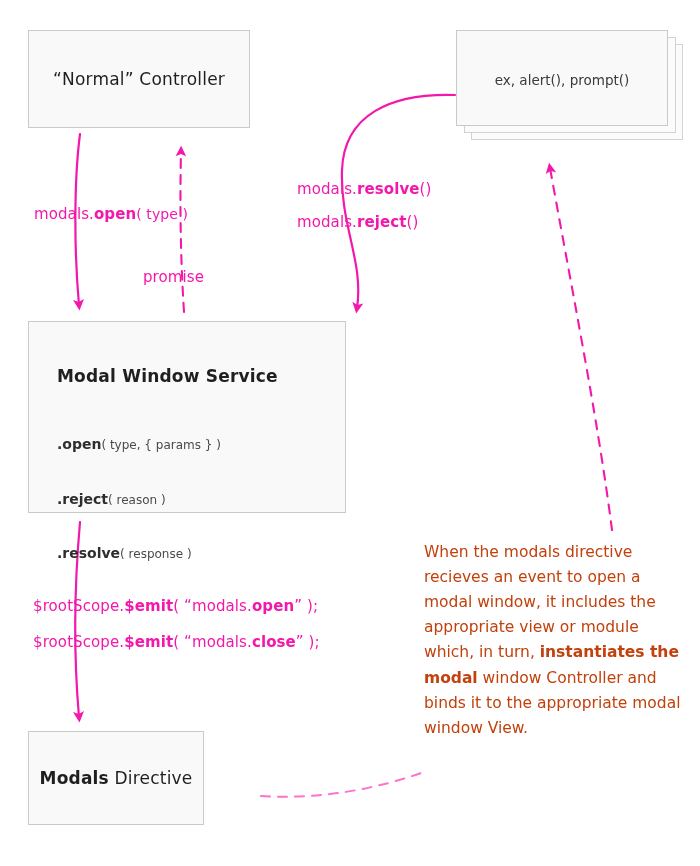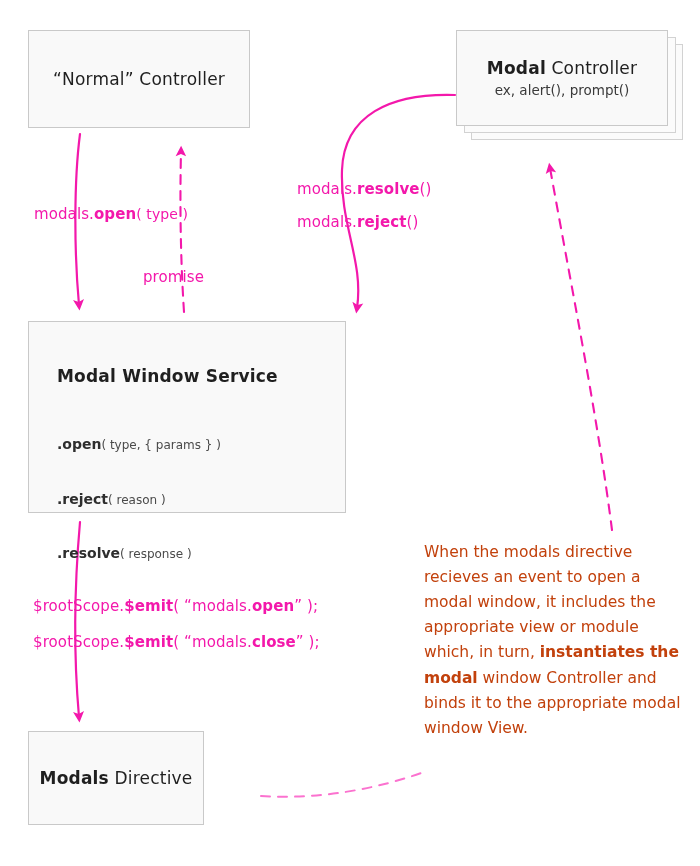--- a/index.html
+++ b/index.html
@@ -138,23 +138,20 @@
 
   <div class="node" id="node-normal-controller" style="left:28px; top:30px; width:222px; height:98px;">
     <div class="title-line">
       <span class="light">“Normal”</span><span class="light"> Controller</span>
     </div>
   </div>
 
   <div class="node-stack-shadow" style="left:471px; top:44px; width:212px; height:96px;"></div>
   <div class="node-stack-shadow" style="left:464px; top:37px; width:212px; height:96px;"></div>
   <div class="node" id="node-modal-controller" style="left:456px; top:30px; width:212px; height:96px;">
-    <div class="title-line">
-      <span class="strong">Modal</span><span class="light"> Controller</span>
-    </div>
     <div class="sub-line">ex, alert(), prompt()</div>
   </div>
 
   <div class="node" id="node-modal-window-service" style="left:28px; top:321px; width:318px; height:192px;gap:30px;">
     <div class="svc-title">Modal Window Service</div>
 
     <div class="svc-method">
       <b>.open</b><i>( type, { params } )</i>
     </div>
     <div class="svc-method">

